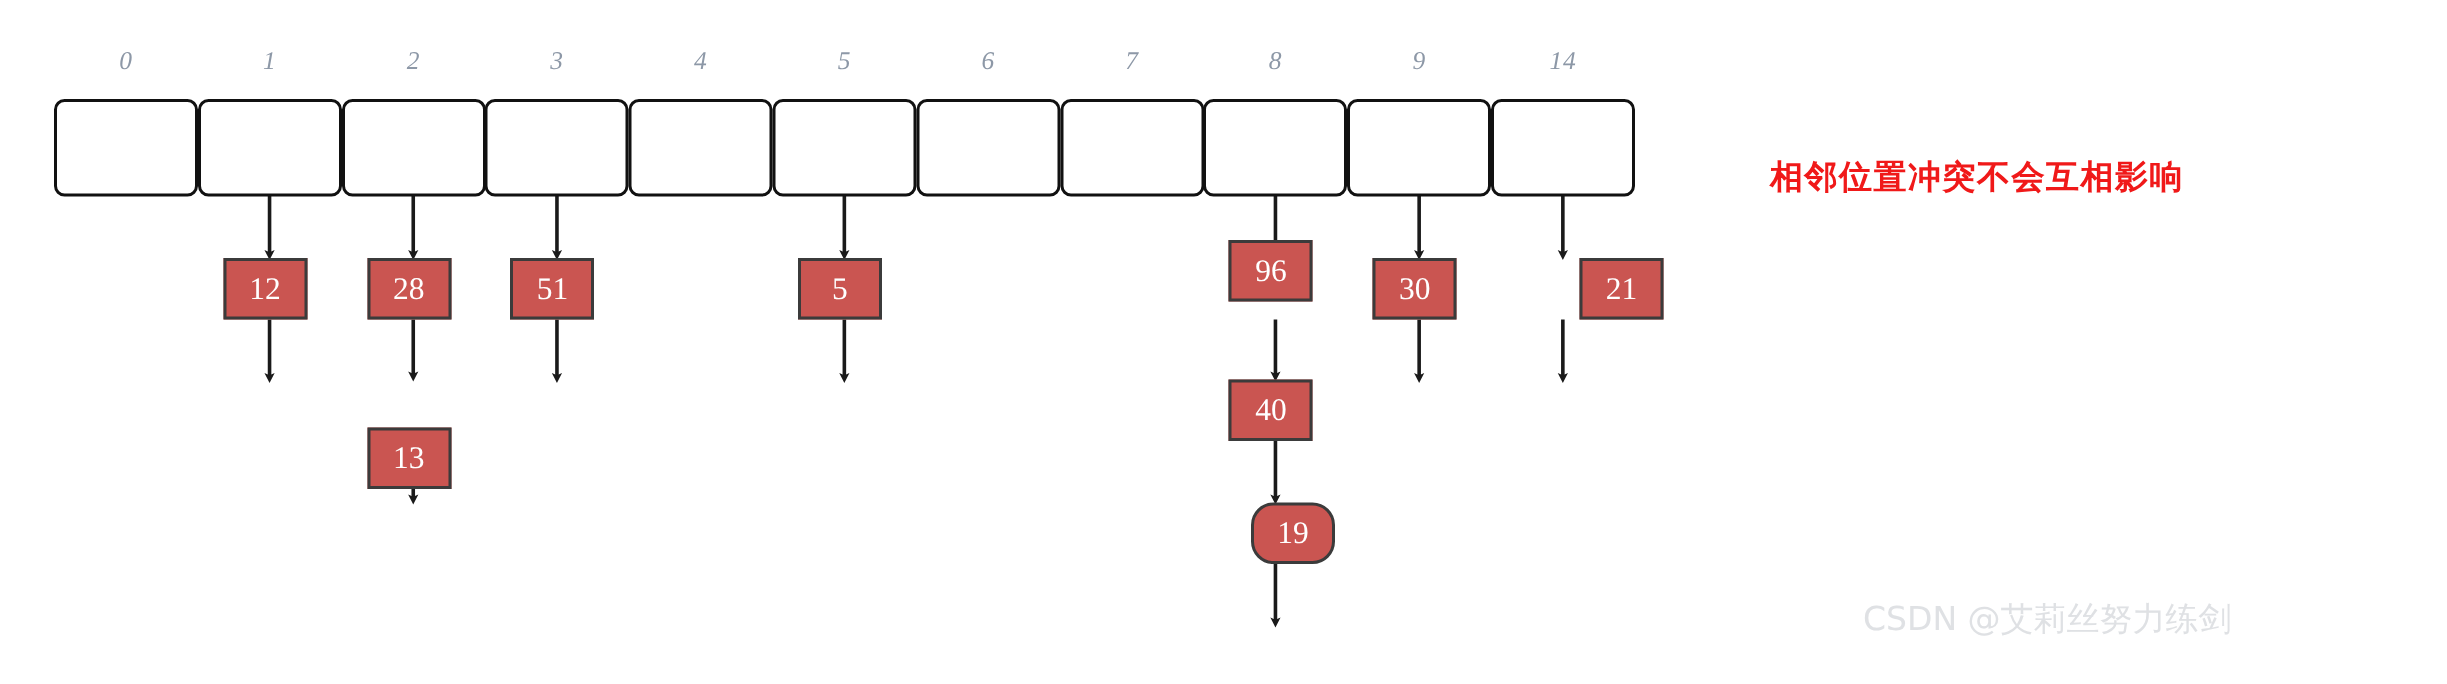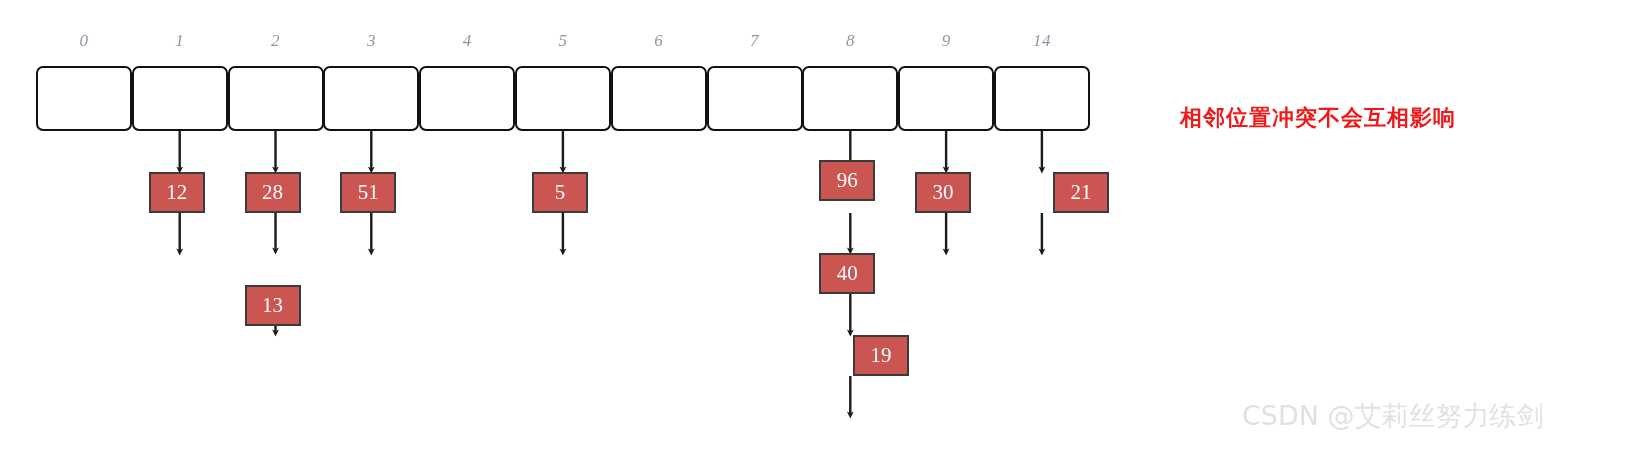--- a/index.html
+++ b/index.html
@@ -81,21 +81,21 @@
     white-space: nowrap;
     user-select: none;
   }
 
   
   #watermark {
     position: absolute;
     left: 1242px;
     top: 398px;
     font-family: "DejaVu Sans", "Liberation Sans", sans-serif;
-    font-size: 27px;
+    font-size: 22px;
     color: #dfe1e4;
     white-space: nowrap;
     user-select: none;
   }
 </style>
 </head>
 <body>
 
 <div id="diagram-root">
 
@@ -155,21 +155,21 @@
     </div>
 
   <div id="node-layer">
       <div class="chain-node" style="left: 148.7px; top: 172px;">12</div>
       <div class="chain-node" style="left: 244.5px; top: 172px;">28</div>
       <div class="chain-node" style="left: 244.5px; top: 253px; margin-top: 32px;">13</div>
       <div class="chain-node" style="left: 340.3px; top: 172px;">51</div>
       <div class="chain-node" style="left: 531.9px; top: 172px;">5</div>
       <div class="chain-node" style="left: 819.3px; top: 160px;">96</div>
       <div class="chain-node" style="left: 819.3px; top: 253px;">40</div>
-      <div class="chain-node" style="left: 853px; top: 335px;">19</div>
+      <div class="chain-node" style="left: 834px; top: 335px; border-radius: 15px;">19</div>
       <div class="chain-node" style="left: 915.1px; top: 172px;">30</div>
       <div class="chain-node" style="left: 1053px; top: 172px;">21</div>
     </div>
 
   <div id="annotation-text">相邻位置冲突不会互相影响</div>
 
   <div id="watermark">CSDN @艾莉丝努力练剑</div>
 
 </div>
 

